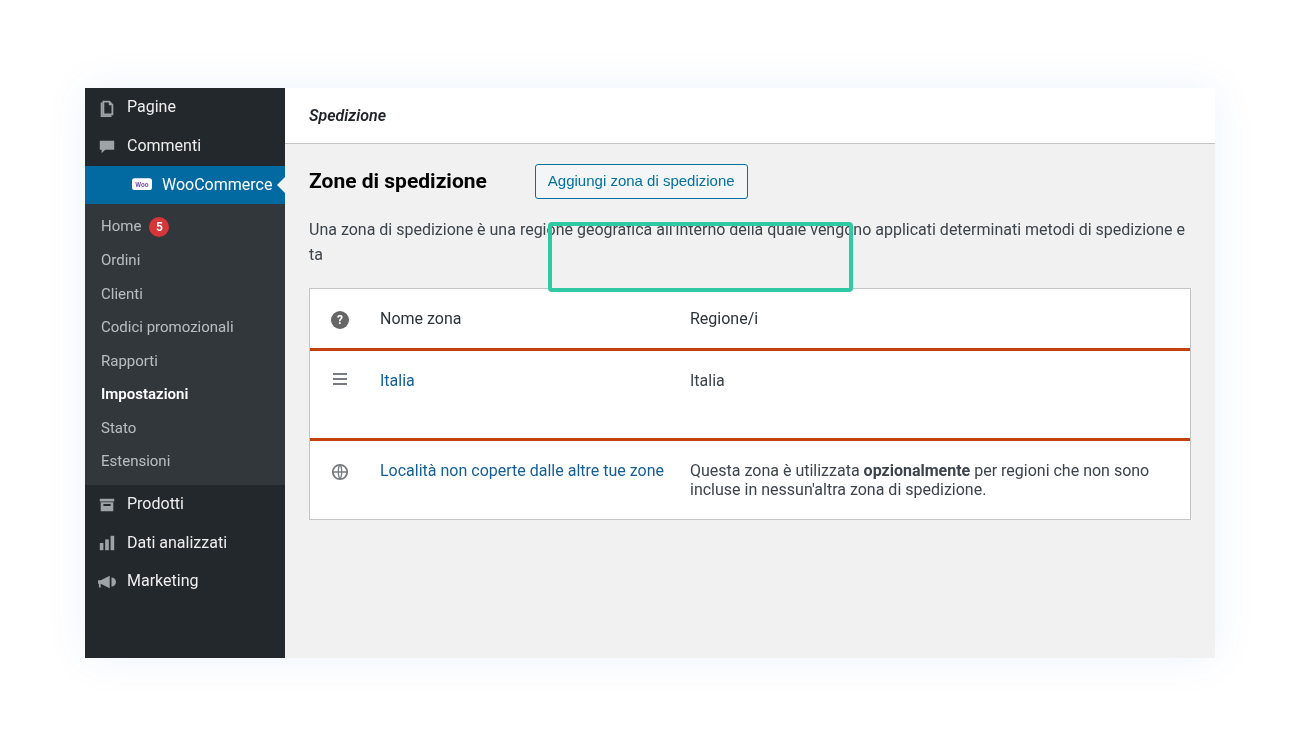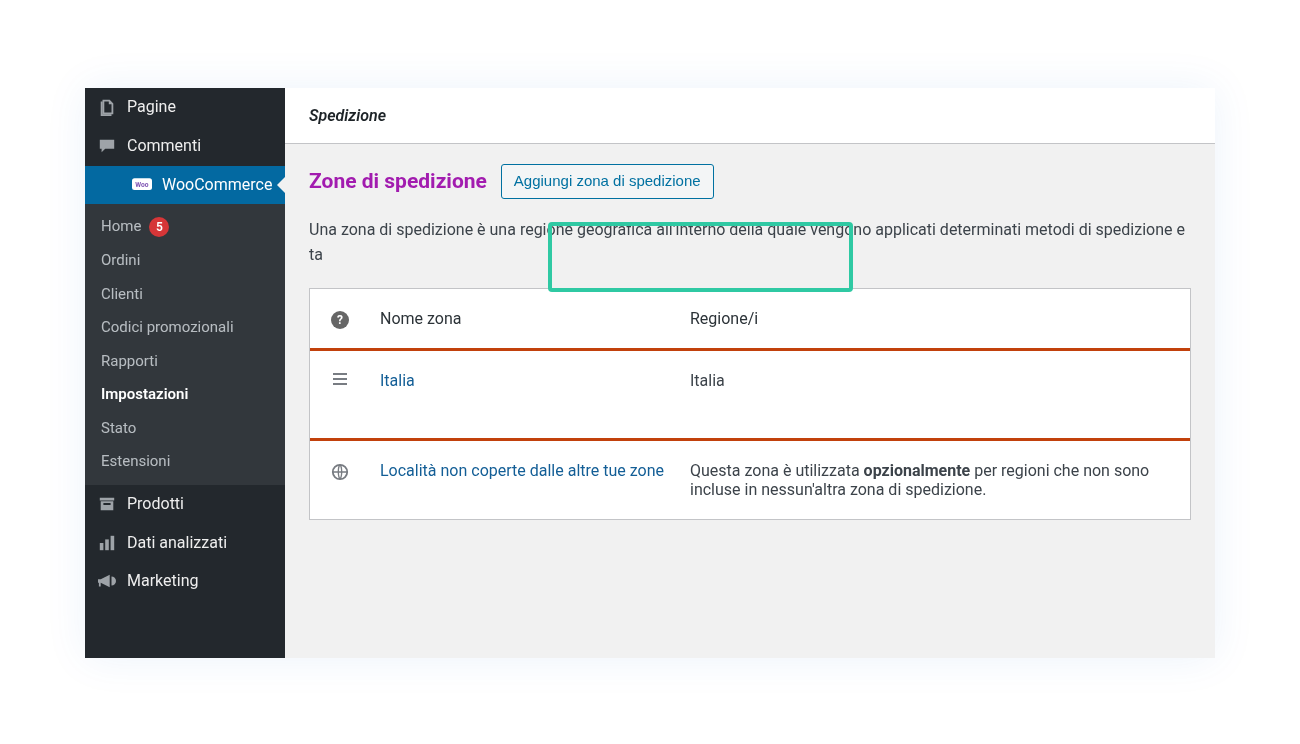--- a/index.html
+++ b/index.html
@@ -24,21 +24,21 @@
   .sidebar {
     width: 200px;
     background: #23282d;
     color: #eee;
     display: flex;
     flex-direction: column;
     font-size: 16px;
   }
   .sidebar-item {
     display: flex;
-    align-items: flex-start;
+    align-items: flex-end;
     padding: 9px 12px;
     color: #eee;
     cursor: pointer;
     line-height: 1.3;
     position: relative;
   }
   .sidebar-item .icon {
     width: 20px;
     height: 20px;
     margin-right: 10px;
@@ -115,31 +115,32 @@
   }
   .heading-row {
     display: flex;
     align-items: center;
     gap: 14px;
     margin-bottom: 18px;
   }
   .heading-row h2 {
     font-size: 21px;
     font-weight: 700;
-    color: #a21caf;
+    color: #000000;
   }
   .btn-secondary {
     border: 1px solid #0071a1;
     color: #0071a1;
     background: #f3f5f6;
     border-radius: 3px;
     padding: 5px 12px;
     font-size: 15px;
     cursor: pointer;
     line-height: 1.5;
+    margin-left: 34px;
   }
   .highlight-box {
     position: absolute;
     border: 4px solid #2fc9a3;
     border-radius: 4px;
     pointer-events: none;
   }
   .description {
     color: #3c434a;
     font-size: 16px;

